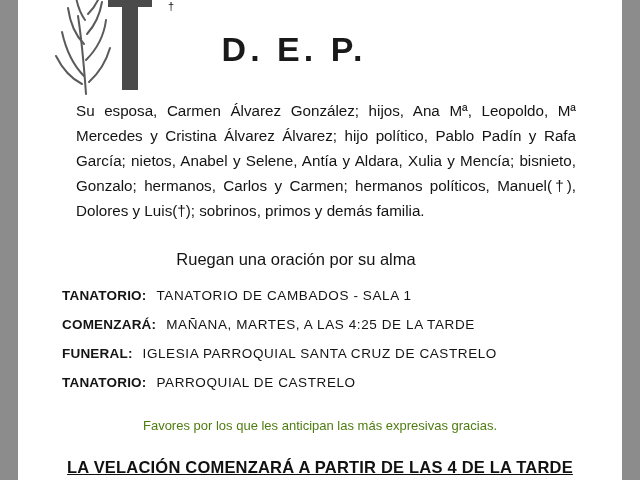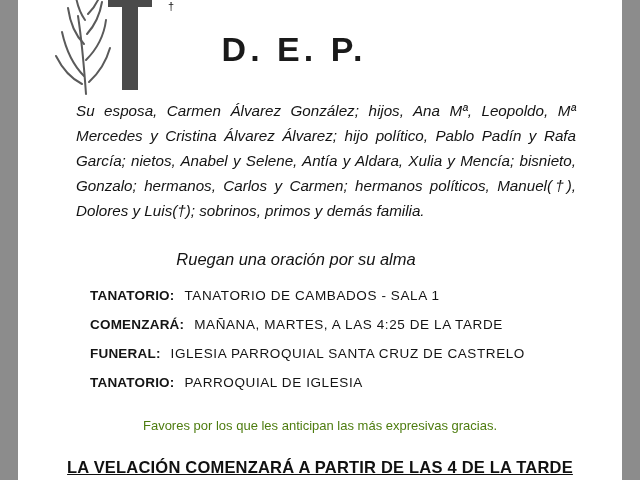--- a/index.html
+++ b/index.html
@@ -76,37 +76,35 @@
 
   .family {
     position: absolute;
     left: 58px;
     top: 98px;
     width: 500px;
     font-size: 15.2px;
     line-height: 25px;
     color: #141414;
     text-align: justify;
-    font-style: italic;
   }
 
   .prayer {
     position: absolute;
     left: 0;
     top: 250px;
     width: 556px;
     text-align: center;
     font-size: 16.5px;
     color: #141414;
-    font-style: italic;
   }
 
   .details {
     position: absolute;
-    left: 72px;
+    left: 44px;
     top: 288px;
     width: 500px;
   }
   .detail-row {
     margin-bottom: 14px;
     font-size: 13.5px;
     color: #141414;
     letter-spacing: 0.2px;
     white-space: nowrap;
   }
@@ -182,21 +180,21 @@
         <div class="detail-row">
           <span class="detail-label">COMENZARÁ:</span>
           <span class="detail-value">MAÑANA, MARTES, A LAS 4:25 DE LA TARDE</span>
         </div>
         <div class="detail-row">
           <span class="detail-label">FUNERAL:</span>
           <span class="detail-value">IGLESIA  PARROQUIAL   SANTA  CRUZ  DE  CASTRELO</span>
         </div>
         <div class="detail-row">
           <span class="detail-label">TANATORIO:</span>
-          <span class="detail-value">PARROQUIAL  DE  IGLESIA</span>
+          <span class="detail-value">PARROQUIAL  DE  CASTRELO</span>
         </div>
       </div>
 
       <div class="thanks">Favores por los que les anticipan las más expresivas gracias.</div>
 
       <div class="vigil">LA VELACIÓN COMENZARÁ A PARTIR DE LAS 4 DE LA TARDE</div>
 
     </div>
   </div>
 </div>

